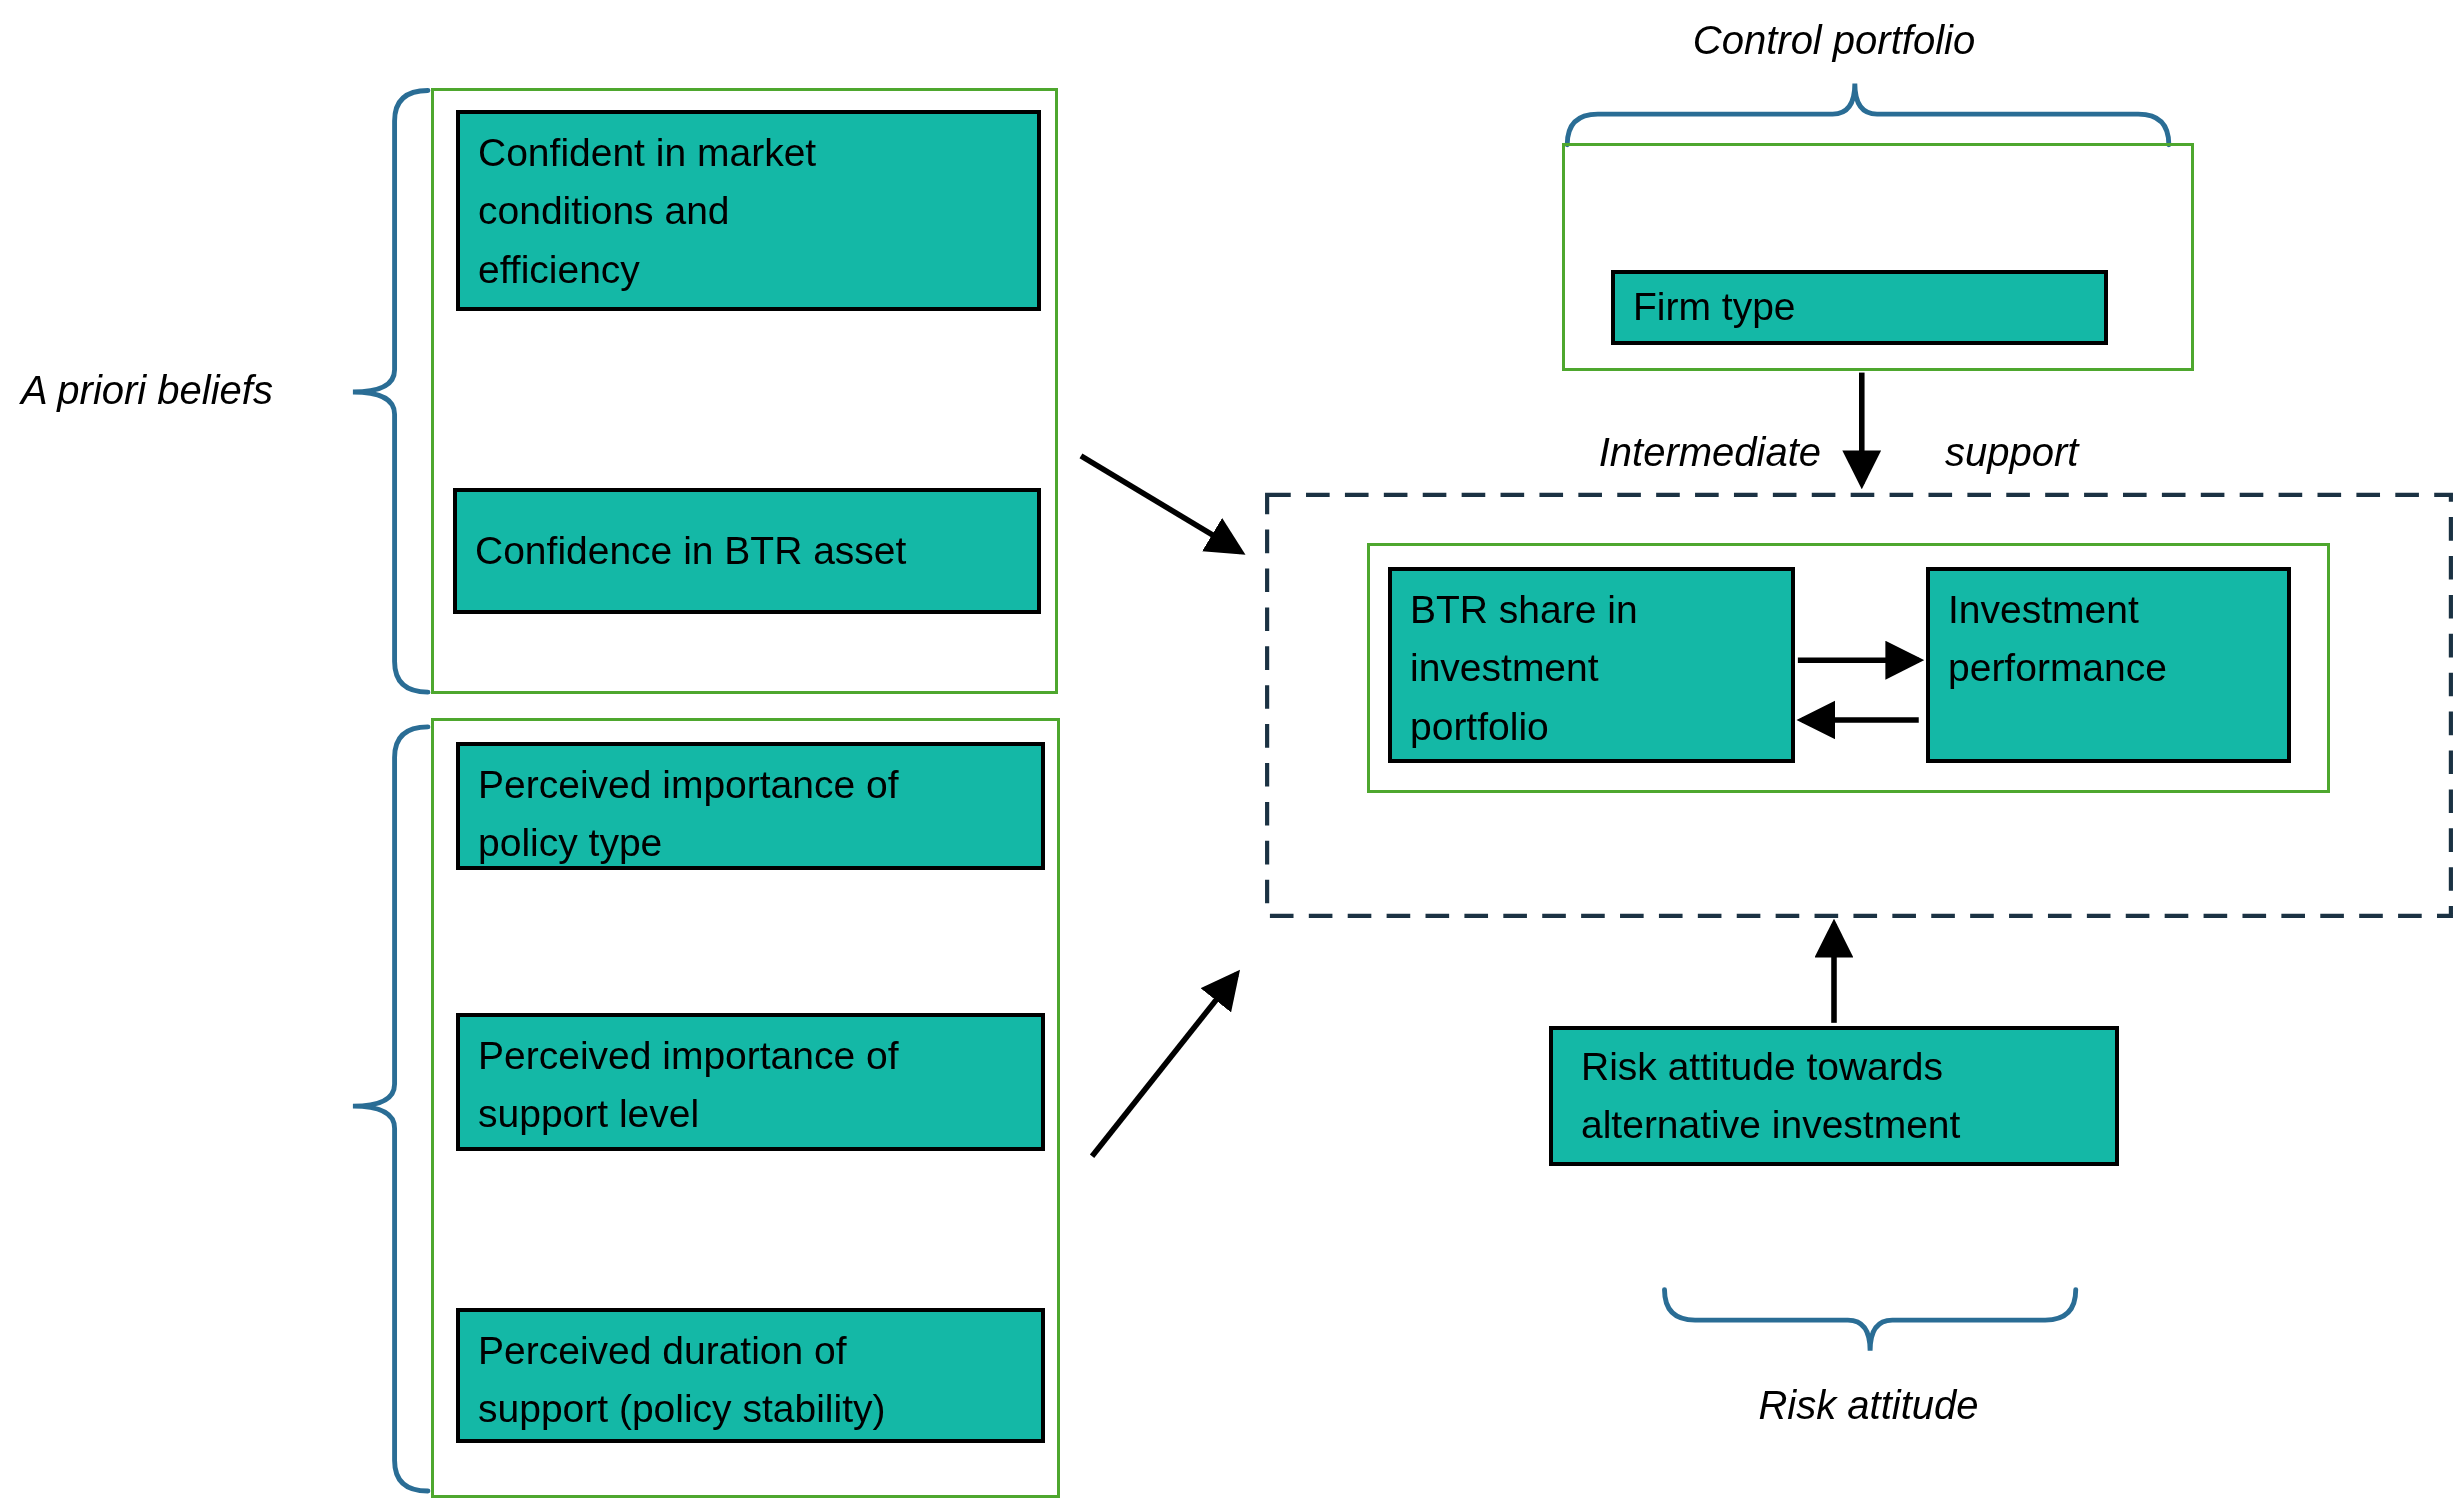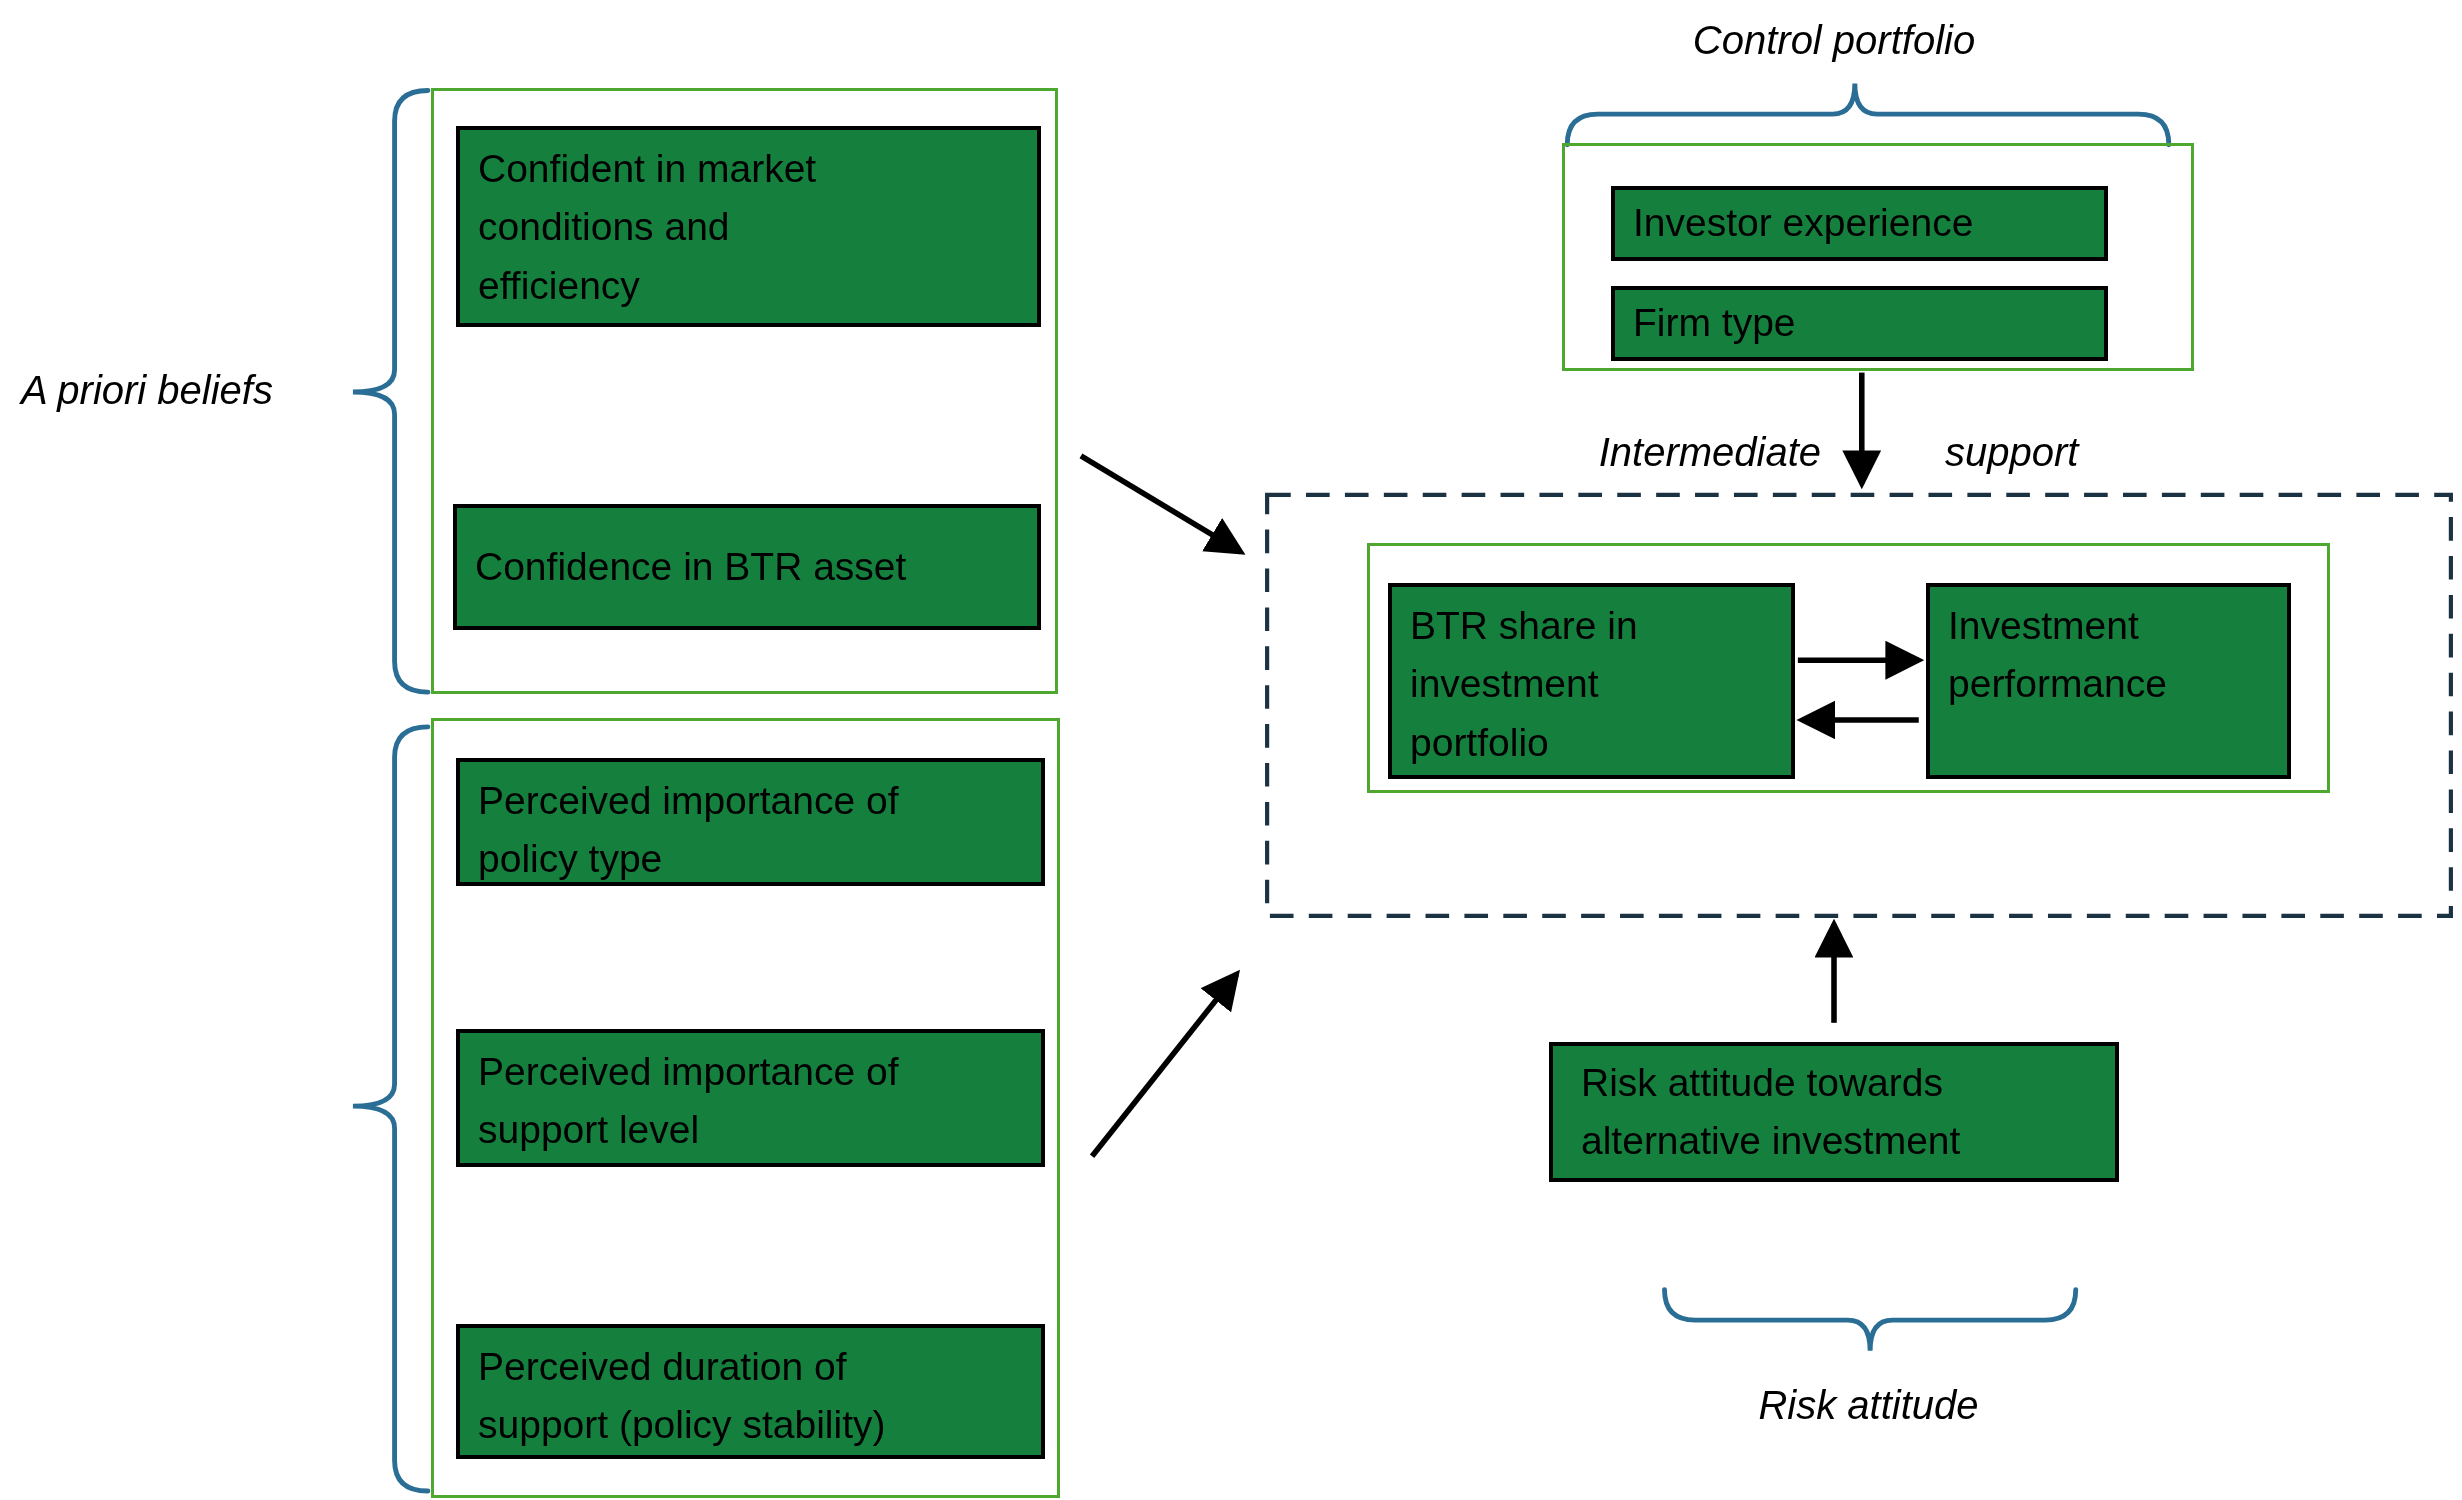--- a/index.html
+++ b/index.html
@@ -24,25 +24,24 @@
   }
   .green-box {
     position: absolute;
     border: 3.5px solid var(--green, #4ea72e);
     background: transparent;
     box-sizing: border-box;
   }
   .black-box {
     position: absolute;
     border: 4.2px solid #000000;
-    background: #15803d;
+    background: #14b8a6;
     box-sizing: border-box;
     display: flex;
     align-items: center;
-    margin-top: 16px;
   }
   .black-box.top-align {
     align-items: flex-start;
   }
   .box-text {
     font-size: 39px;
     line-height: 1.5;
     white-space: pre-line;
     padding: 9.7px 18px;
     letter-spacing: 0px;
@@ -142,23 +141,20 @@
 
   <div class="black-box top-align" style="left:456px; top:1308px; width:589px; height:135px;">
     <div class="box-text">Perceived duration of
 support (policy stability)</div>
   </div>
 
   <div class="side-label centered" style="left:1591px; top:12.5px; width:486px;">Control portfolio</div>
 
   <div class="green-box" style="left:1562px; top:143px; width:632px; height:228px;"></div>
 
-  <div class="black-box" style="left:1611px; top:170px; width:497px; height:75px;">
-    <div class="box-text">Investor experience</div>
-  </div>
 
   <div class="black-box" style="left:1611px; top:270px; width:497px; height:75px;">
     <div class="box-text">Firm type</div>
   </div>
 
   <div class="side-label right-aligned" style="left:1515px; top:425px; width:306px;">Intermediate</div>
   <div class="side-label" style="left:1945px; top:425px; width:208px;">support</div>
 
   <div class="green-box" style="left:1367px; top:543px; width:963px; height:250px;"></div>
 

